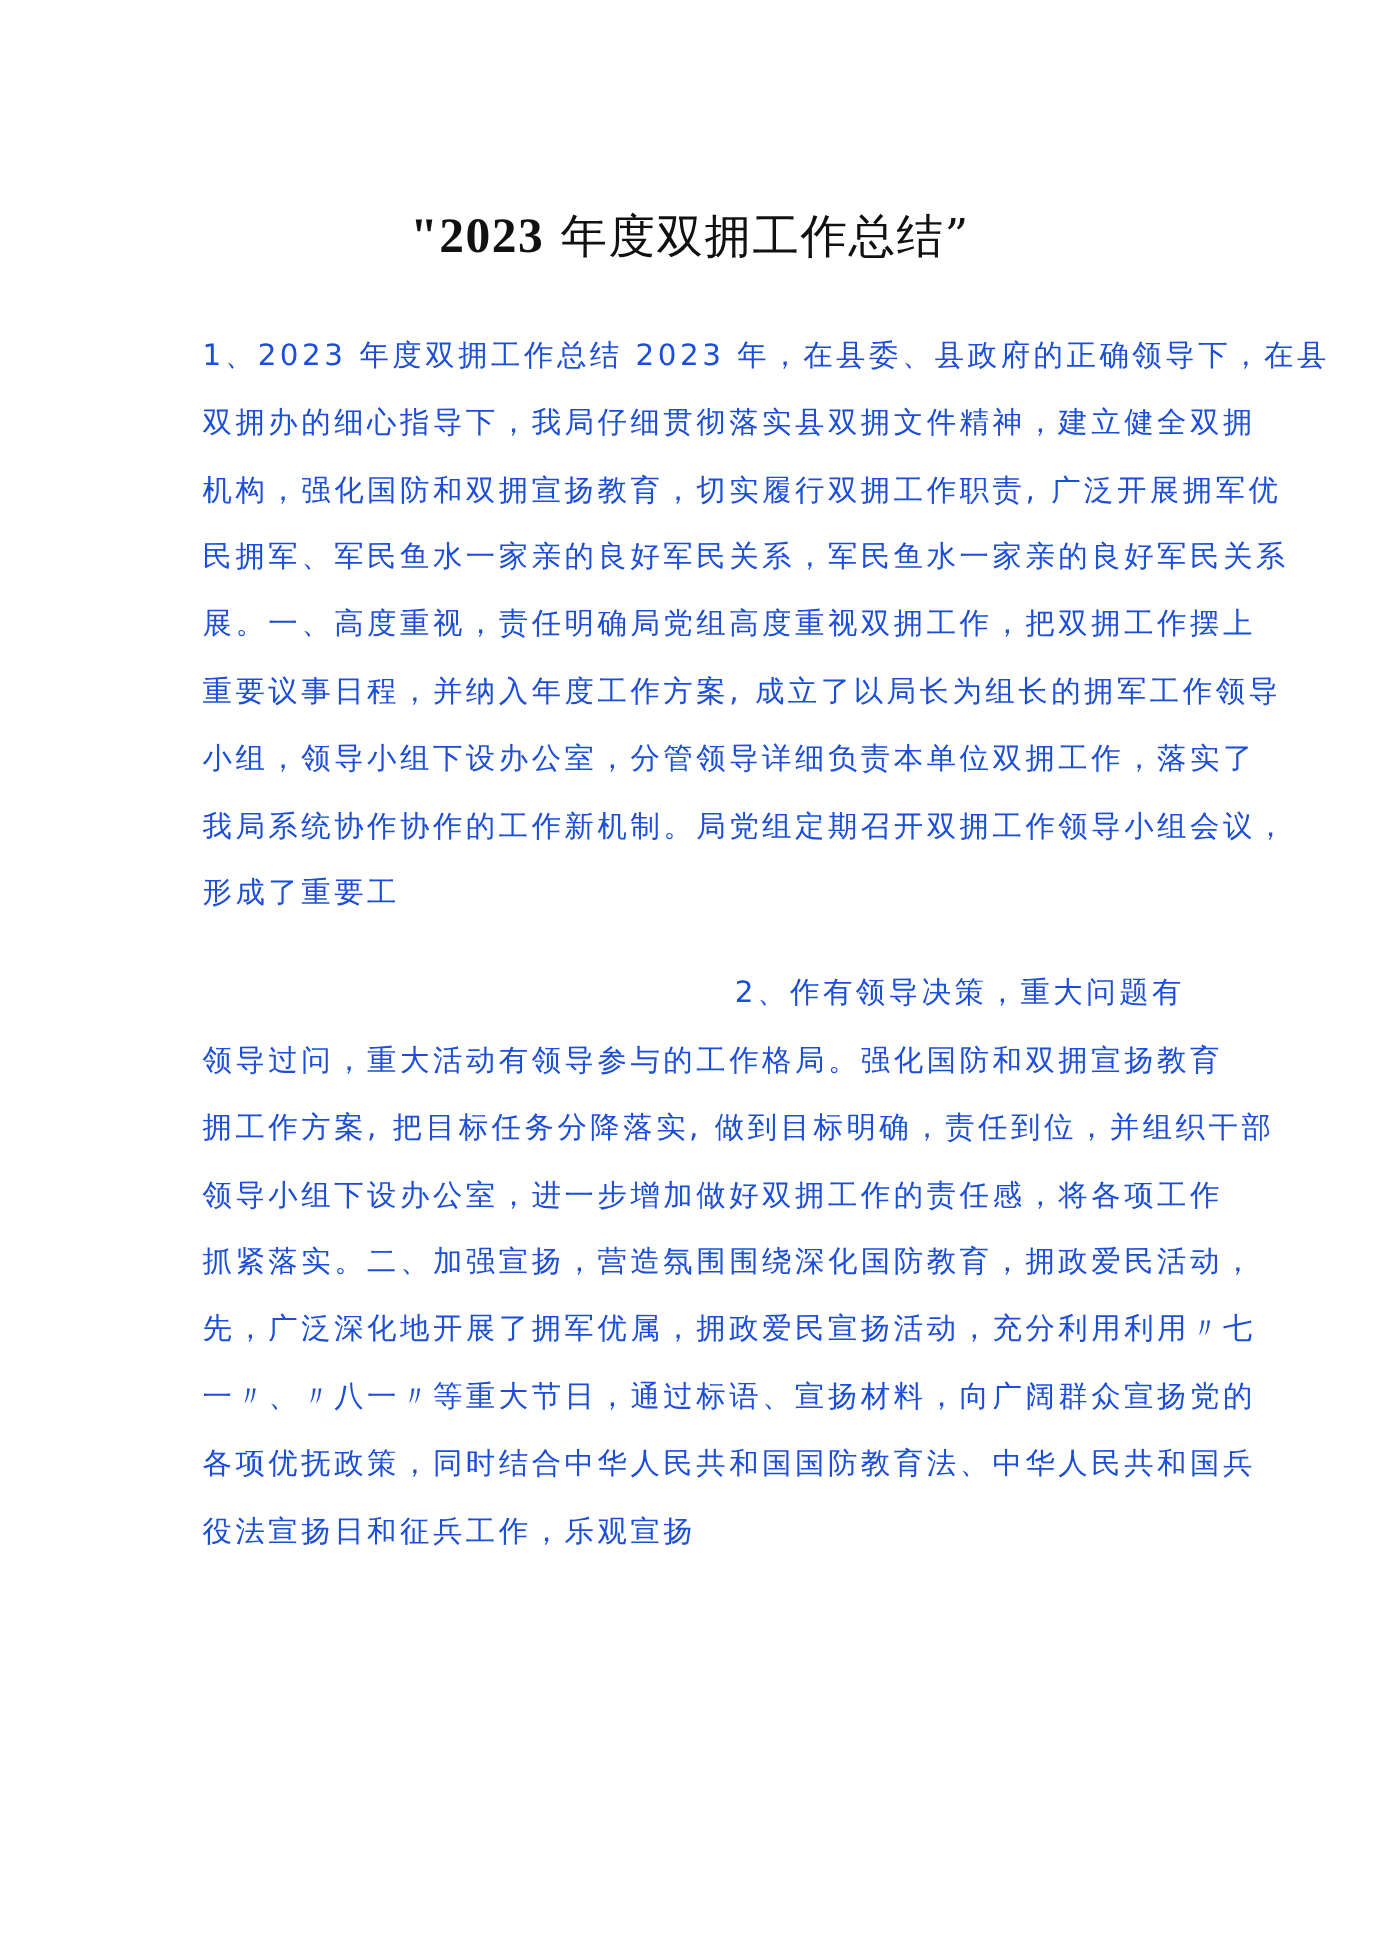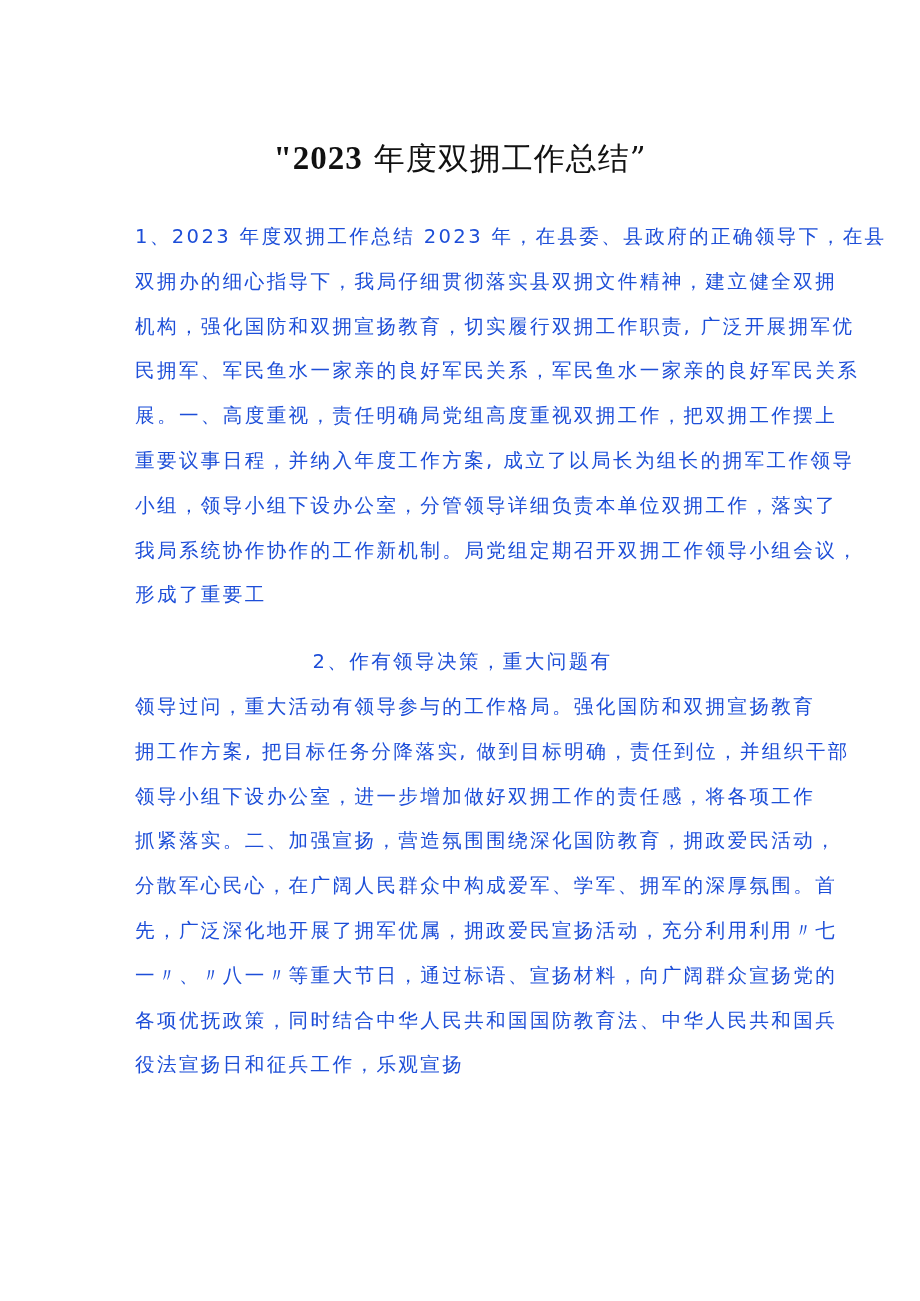--- a/index.html
+++ b/index.html
@@ -46,21 +46,21 @@
   }
   .line {
     height: 44.8px;
     line-height: 38px;
     font-size: 19.6px;
     white-space: nowrap;
     letter-spacing: 2.35px;
     color: #1d4ed8;
   }
   .line.right {
-    text-align: center;
+    text-align: right;
     letter-spacing: 2.35px;
   }
   .gap {
     height: 22px;
   }
 </style>
 </head>
 <body>
 
 <div class="page">
@@ -82,20 +82,19 @@
     </div>
 
     <div class="gap"></div>
 
     <div>
       <div class="line right">2、作有领导决策，重大问题有</div>
       <div class="line">领导过问，重大活动有领导参与的工作格局。强化国防和双拥宣扬教育</div>
       <div class="line">拥工作方案, 把目标任务分降落实, 做到目标明确，责任到位，并组织干部</div>
       <div class="line">领导小组下设办公室，进一步增加做好双拥工作的责任感，将各项工作</div>
       <div class="line">抓紧落实。二、加强宣扬，营造氛围围绕深化国防教育，拥政爱民活动，</div>
-      <div class="line">分散军心民心，在广阔人民群众中构成爱军、学军、拥军的深厚氛围。首</div>
       <div class="line">先，广泛深化地开展了拥军优属，拥政爱民宣扬活动，充分利用利用〃七</div>
       <div class="line">一〃、〃八一〃等重大节日，通过标语、宣扬材料，向广阔群众宣扬党的</div>
       <div class="line">各项优抚政策，同时结合中华人民共和国国防教育法、中华人民共和国兵</div>
       <div class="line">役法宣扬日和征兵工作，乐观宣扬</div>
     </div>
   </div>
 </div>
 
 </body></html>

